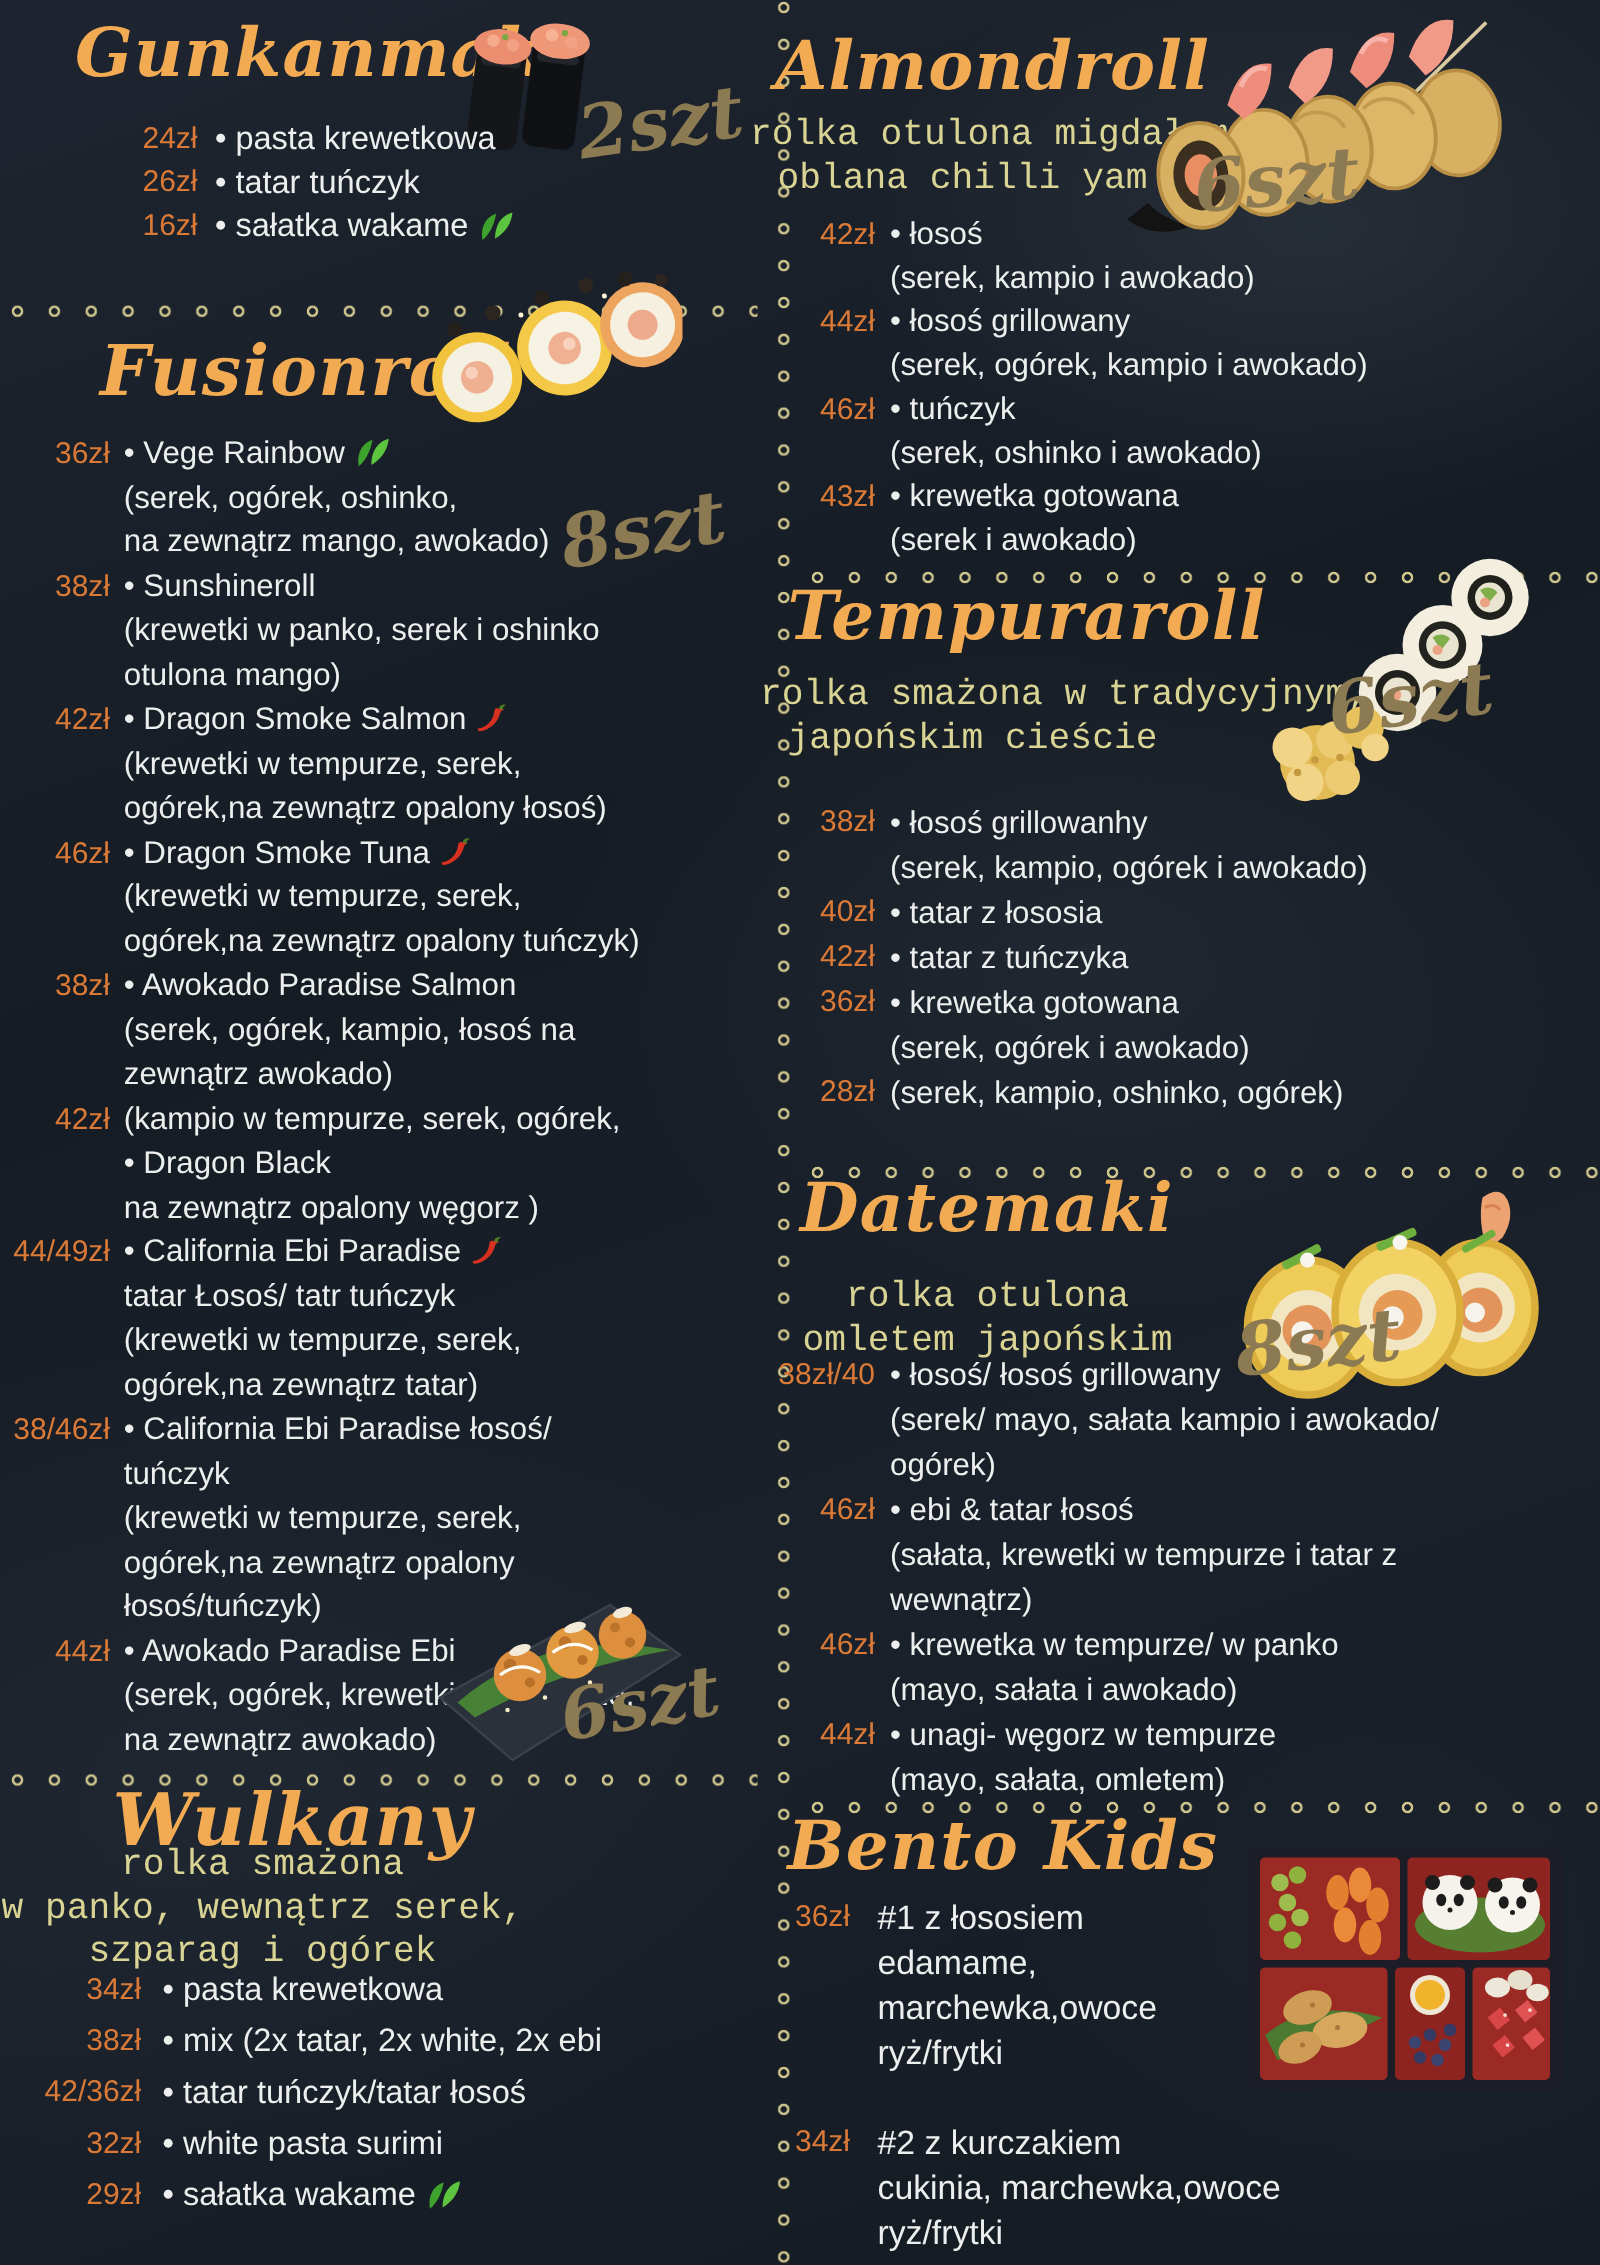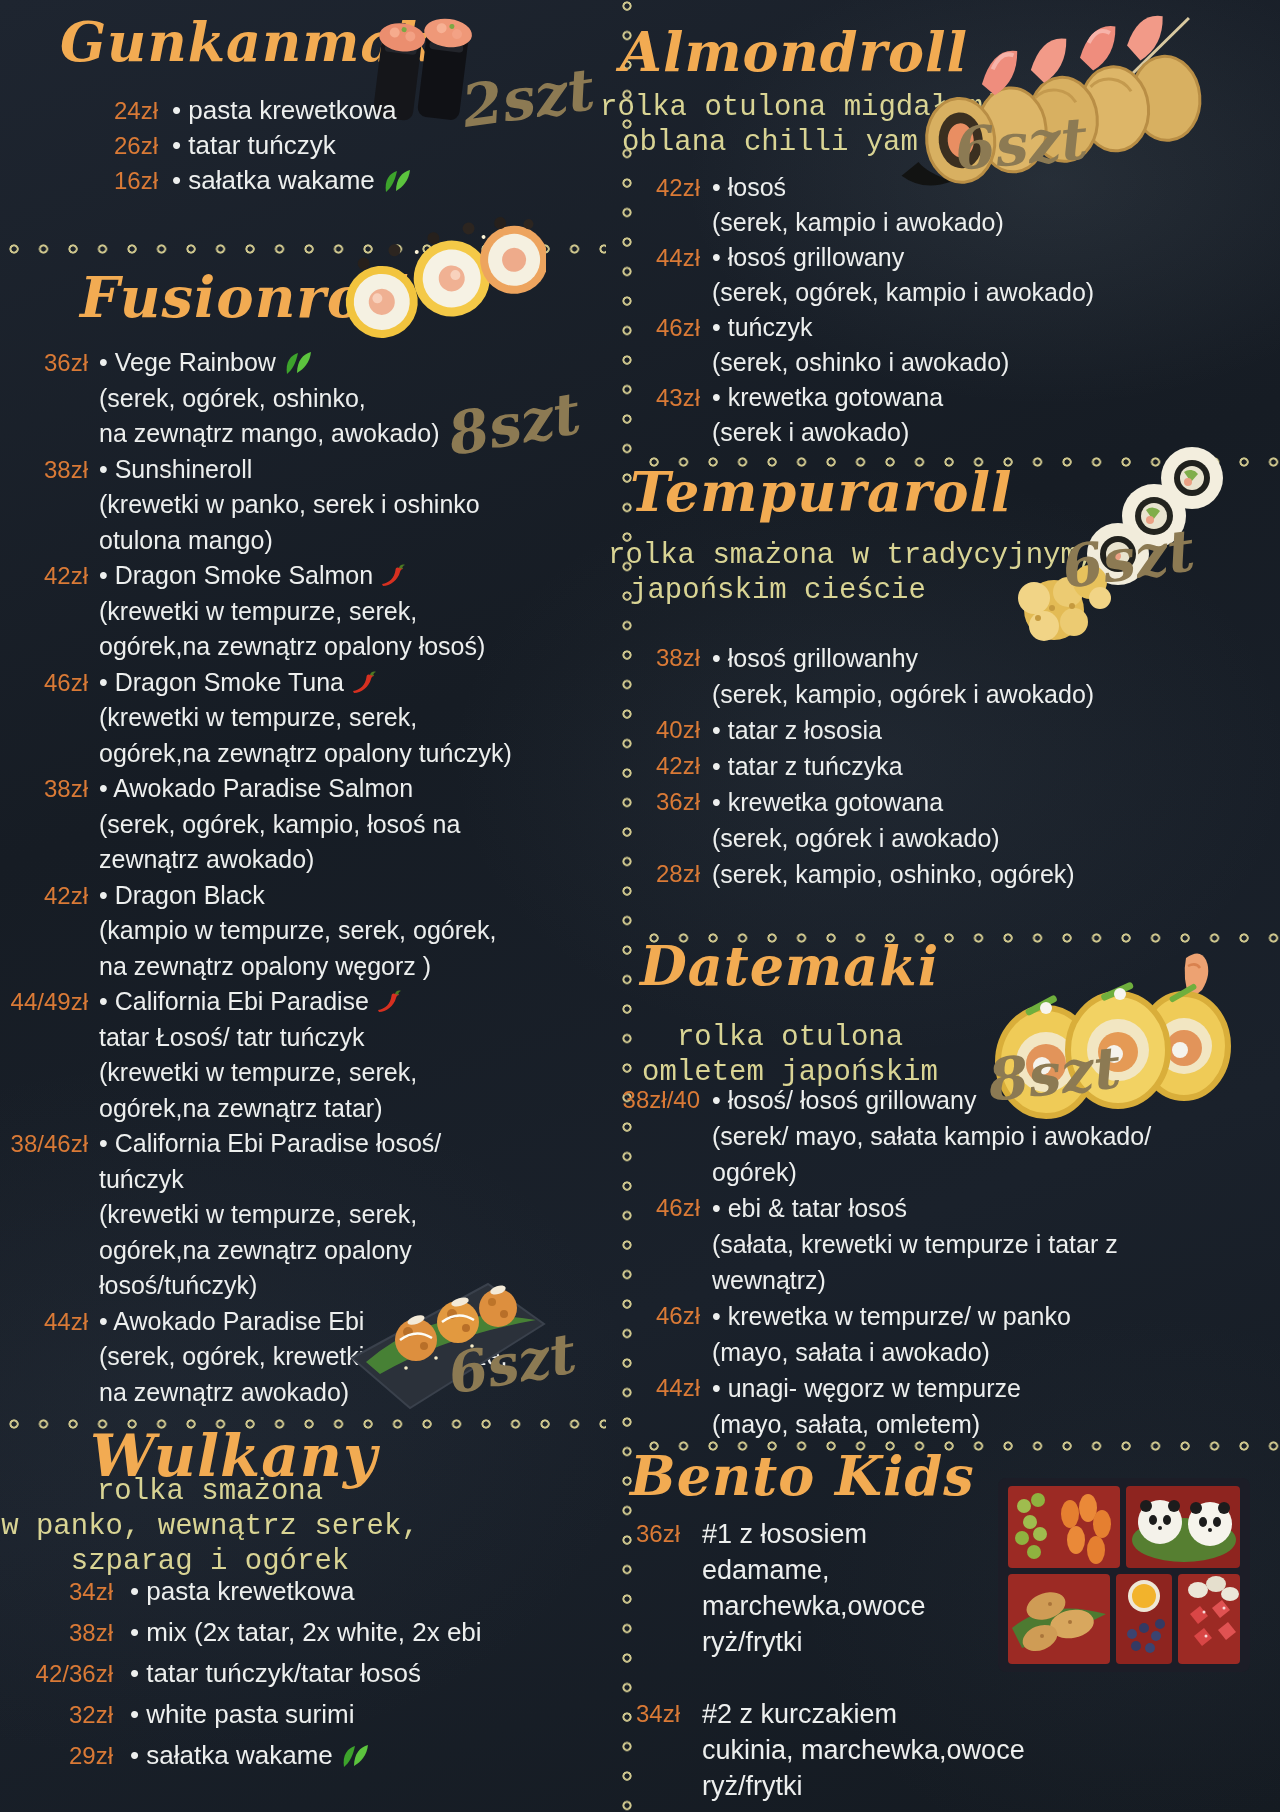--- a/index.html
+++ b/index.html
@@ -199,22 +199,22 @@
         <div class="line desc">ogórek,na zewnątrz opalony tuńczyk)</div>
       </div>
       <div class="item">
         <span class="price">38zł</span>
         <div class="line name">• Awokado Paradise Salmon</div>
         <div class="line desc">(serek, ogórek, kampio, łosoś na</div>
         <div class="line desc">zewnątrz awokado)</div>
       </div>
       <div class="item">
         <span class="price">42zł</span>
+        <div class="line desc">(kampio w tempurze, serek, ogórek,</div>
         <div class="line name">• Dragon Black</div>
-        <div class="line desc">(kampio w tempurze, serek, ogórek,</div>
         <div class="line desc">na zewnątrz opalony węgorz )</div>
       </div>
       <div class="item">
         <span class="price">44/49zł</span>
         <div class="line name">• California Ebi Paradise<span class="ic"><svg width="26" height="26" viewBox="0 0 26 26">
               <path d="M3 23 C10 23 18 17 20 9 C20.5 7 21.5 6 23 6 C22 4 20 4 19 5 C17 4 15.5 5 15.5 7 C14.5 15 9 20 2 21 Z" fill="#d63020"></path>
               <path d="M19 5 C20 1.5 23 1 25 2 C23 2.5 22 4 22.5 6 Z" fill="#4d7a23"></path>
             </svg></span></div>
         <div class="line desc"> tatar Łosoś/ tatr tuńczyk</div>
         <div class="line desc">(krewetki w tempurze, serek,</div>

